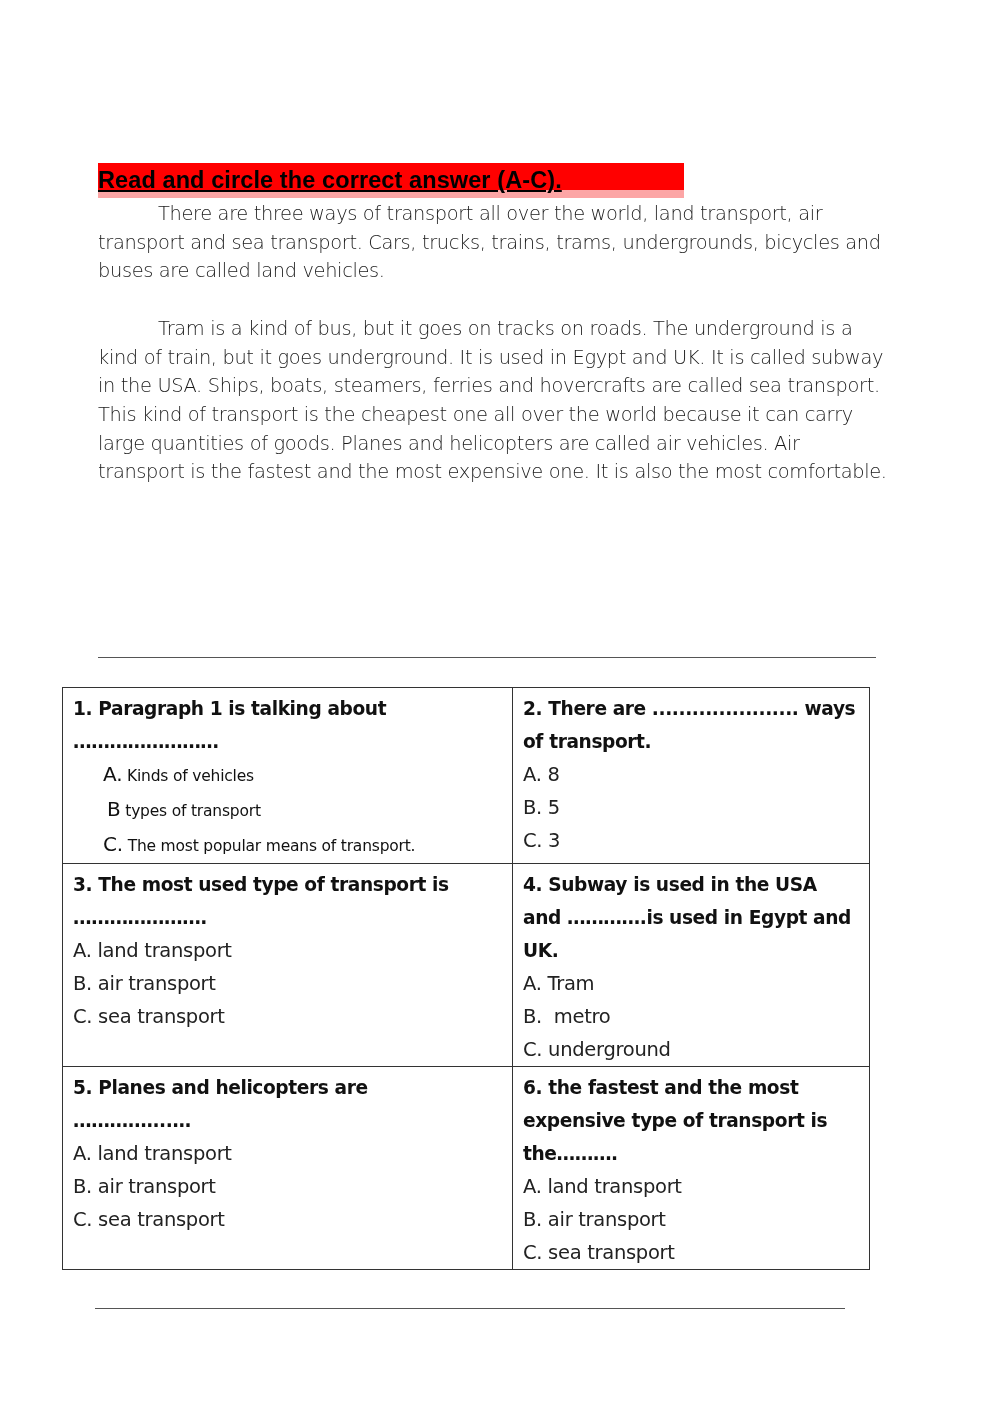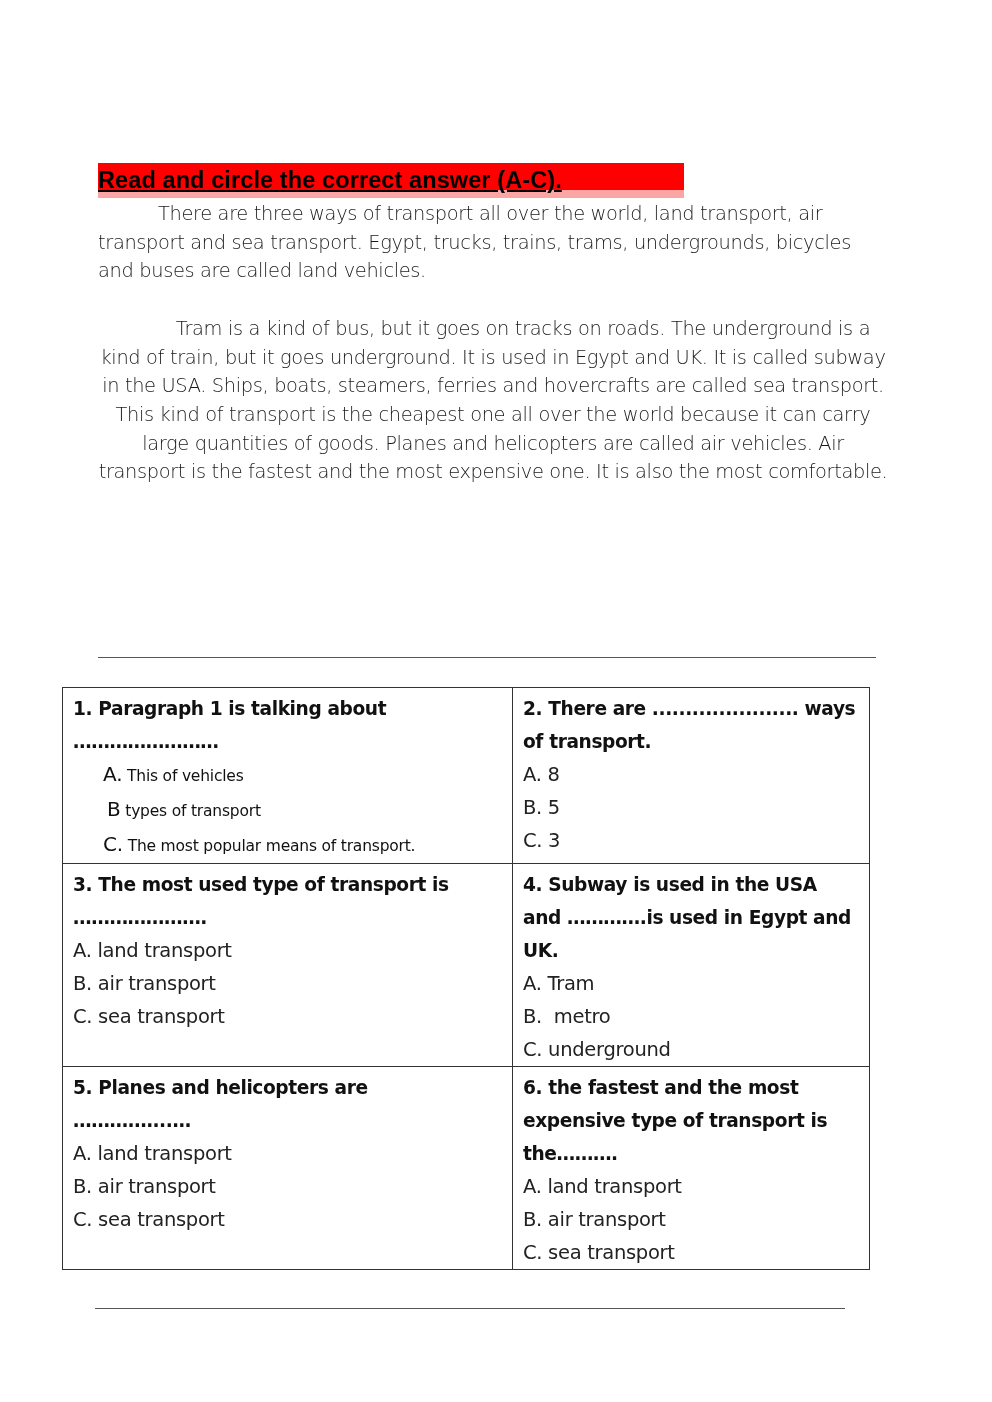--- a/index.html
+++ b/index.html
@@ -15,21 +15,21 @@
       display: block; font-family: "Liberation Sans", sans-serif; font-weight: bold;
       font-size: 23.5px; line-height: 34px; text-decoration: underline; color: #000;
       letter-spacing: 0.1px; white-space: nowrap;
     }
     .passage {
       position: absolute; left: 98px; top: 200px; width: 790px;
       font-family: "DejaVu Sans", sans-serif; font-size: 19.4px; line-height: 28.7px;
       font-weight: 300; color: #1a1a1a; letter-spacing: -0.35px;
     }
     .passage p { margin: 0 0 28.7px 0; text-indent: 60px; }
-    .passage p:last-child { margin-bottom: 0; text-align: center; }
+    .passage p:last-child { margin-bottom: 0; }
     .rule {
       position: absolute; height: 0; border-top: 1.5px solid #555;
     }
     .quiz {
       position: absolute; left: 62px; top: 687px; width: 808px;
       border-collapse: collapse; table-layout: fixed;
     }
     .quiz td {
       border: 1.3px solid #333; vertical-align: top; padding: 4px 10px 0 10px;
       font-family: "DejaVu Sans", sans-serif;
@@ -53,33 +53,33 @@
     .row3 td { height: 160px; margin-top: 24px; }
   </style>
 </head>
 <body>
 
 <div class="heading">
   <span>Read and circle the correct answer (A-C).</span>
 </div>
 
 <div class="passage">
-  <p>There are three ways of transport all over the world, land transport, air transport and sea transport. Egypt, trucks, trains, trams, undergrounds, bicycles and buses are called land vehicles.</p>
+  <p>There are three ways of transport all over the world, land transport, air transport and sea transport. Cars, trucks, trains, trams, undergrounds, bicycles and buses are called land vehicles.</p>
   <p>Tram is a kind of bus, but it goes on tracks on roads. The underground is a kind of train, but it goes underground. It is used in Egypt and UK. It is called subway in the USA. Ships, boats, steamers, ferries and hovercrafts are called sea transport. This kind of transport is the cheapest one all over the world because it can carry large quantities of goods. Planes and helicopters are called air vehicles. Air transport is the fastest and the most expensive one. It is also the most comfortable.</p>
 </div>
 
 <div class="rule" style="left:98px; top:657px; width:778px;"></div>
 
 <table class="quiz">
   <tbody>
       <tr class="row1">
     <td class="c1">
       <div class="q">1. Paragraph 1 is talking about</div>
       <div class="q">……………………</div>
-      <div class="opt-comic"><span class="letter">A.</span><span> This of vehicles</span></div>
+      <div class="opt-comic"><span class="letter">A.</span><span> Kinds of vehicles</span></div>
       <div class="opt-comic" style="padding-left:34px"><span class="letter">B</span><span> types of transport</span></div>
       <div class="opt-comic"><span class="letter">C.</span><span> The most popular means of transport.</span></div>
     </td>
     <td>
       <div class="q">2. There are ...................... ways of transport.</div>
       <div class="opt">A. 8</div>
       <div class="opt">B. 5</div>
       <div class="opt">C. 3</div>
     </td>
   </tr>

